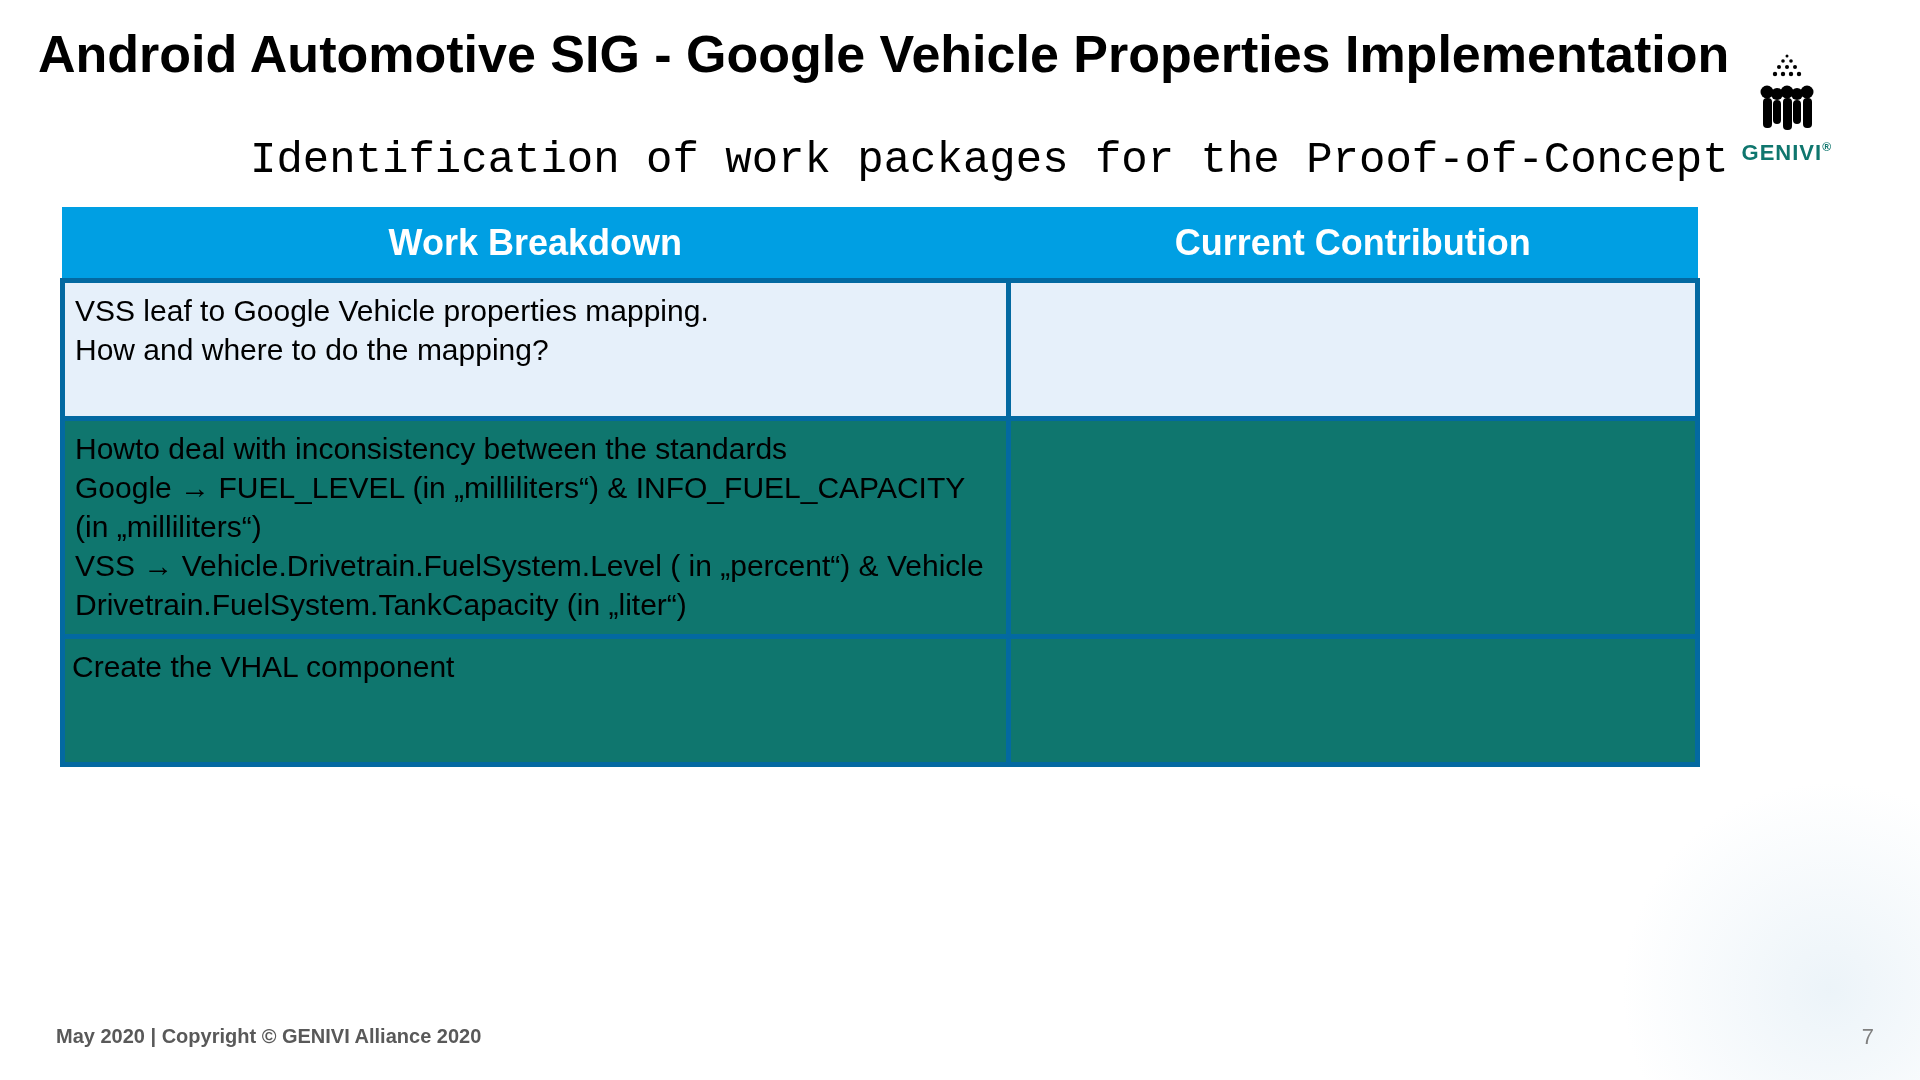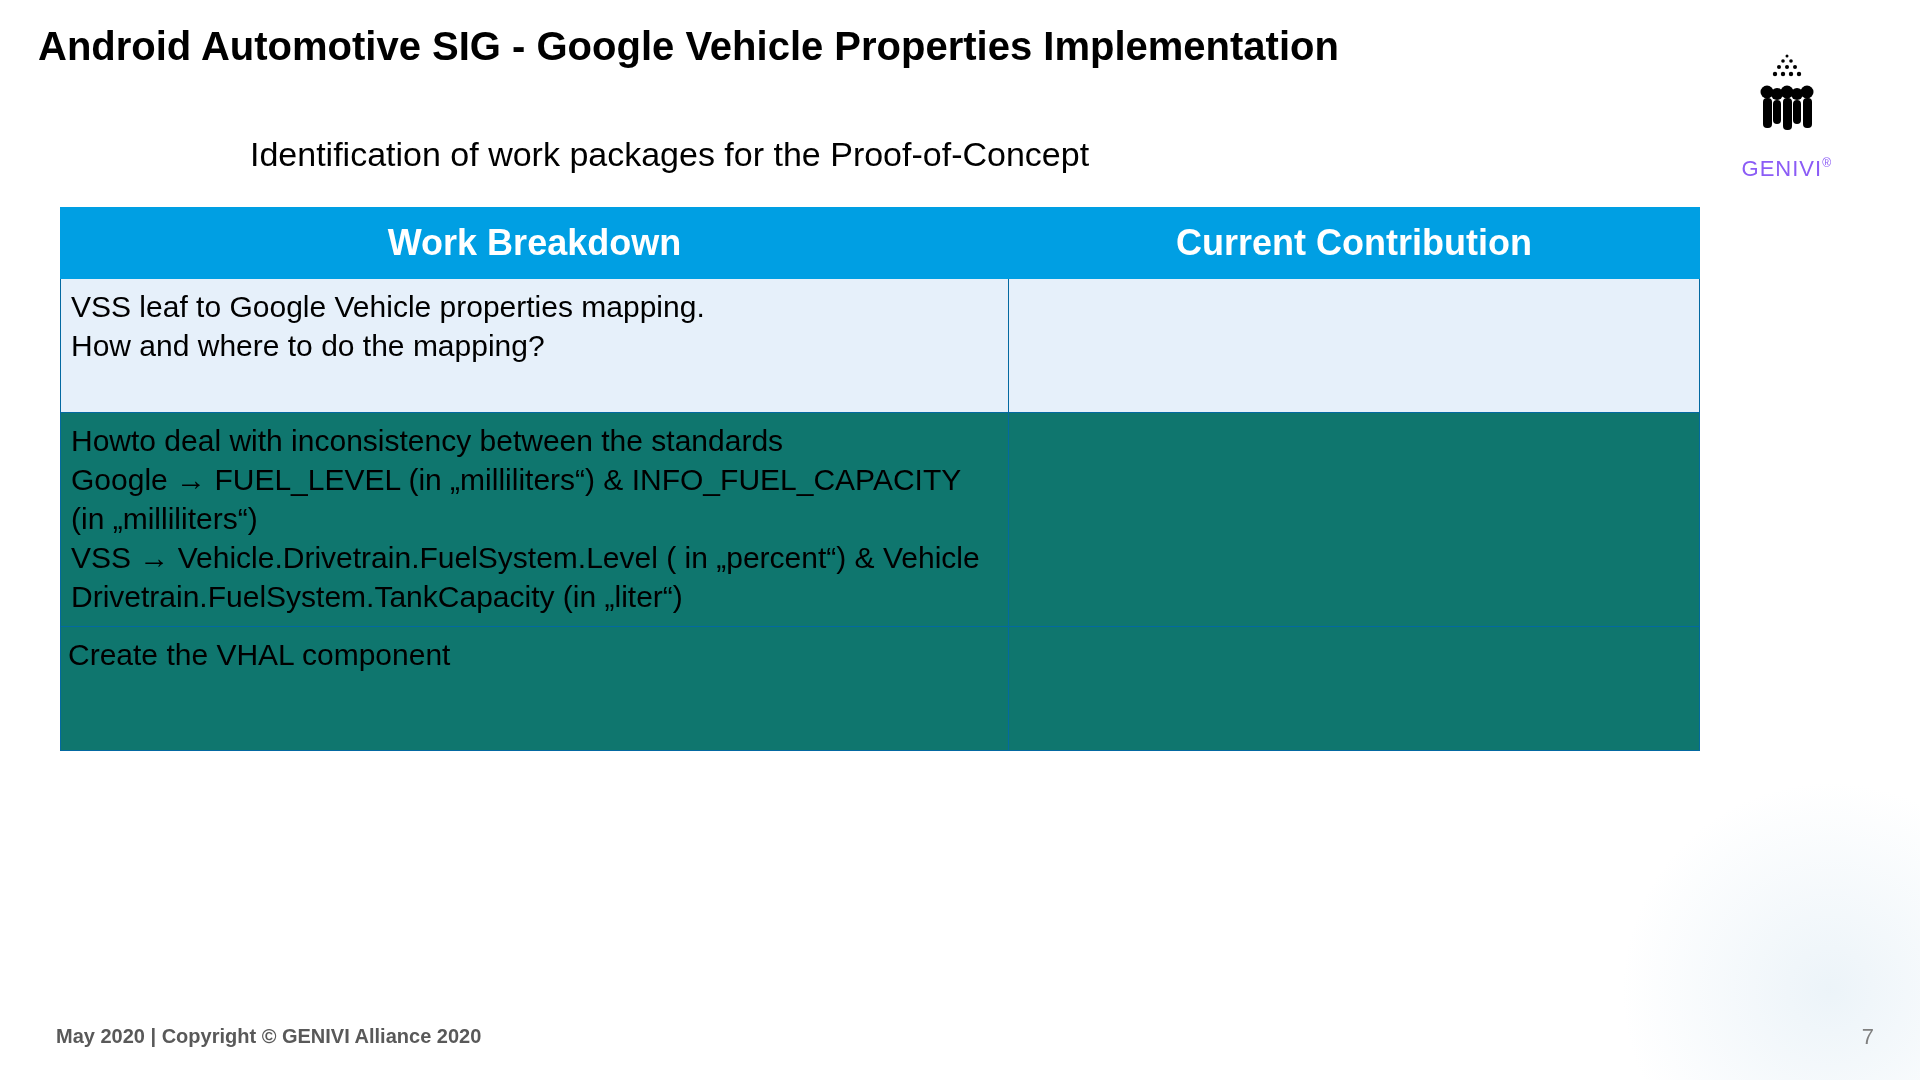--- a/index.html
+++ b/index.html
@@ -10,42 +10,43 @@
     background: #ffffff;
     font-family: Arial, Helvetica, sans-serif;
     color: #000;
     overflow: hidden;
     position: relative;
   }
   .title {
     position: absolute;
     top: 24px;
     left: 38px;
-    font-size: 40px;
+    font-size: 52px;
     font-weight: bold;
   }
   .subtitle {
     position: absolute;
     top: 135px;
     left: 250px;
-    font-size: 34px;
+    font-size: 44px;
+    font-family: Liberation Mono, monospace;
   }
   .logo {
     position: absolute;
     top: 52px;
     right: 88px;
     text-align: center;
   }
   .logo svg { display: block; margin: 0 auto; }
   .logo-text {
-    font-weight: 400;
+    font-weight: 700;
     font-size: 22px;
     letter-spacing: 1px;
-    margin-top: 20px;
-    color: #8b5cf6;
+    margin-top: 4px;
+    color: #0f766e;
   }
   .logo-reg {
     font-size: 12px;
     vertical-align: top;
   }
   table {
     position: absolute;
     top: 207px;
     left: 60px;
     width: 1640px;
@@ -57,21 +58,21 @@
     color: #ffffff;
     font-size: 36px;
     font-weight: bold;
     text-align: center;
     padding: 14px 8px;
     border: 1px solid #009fe3;
   }
   th:first-child { width: 58%; }
   th:last-child  { width: 42%; }
   td {
-    border: 1px solid #0369a1;
+    border: 5px solid #0369a1;
     font-size: 30px;
     line-height: 1.3;
     padding: 8px 10px 10px 10px;
     vertical-align: top;
   }
   tr.row-a td { background: #e6f0fa; }
   tr.row-b td { background: #0f766e; }
   tr.h-tall td { height: 115px; }
   tr.h-small td { height: 60px; }
   tr.h-big td  { height: 105px; padding-left: 7px; }

